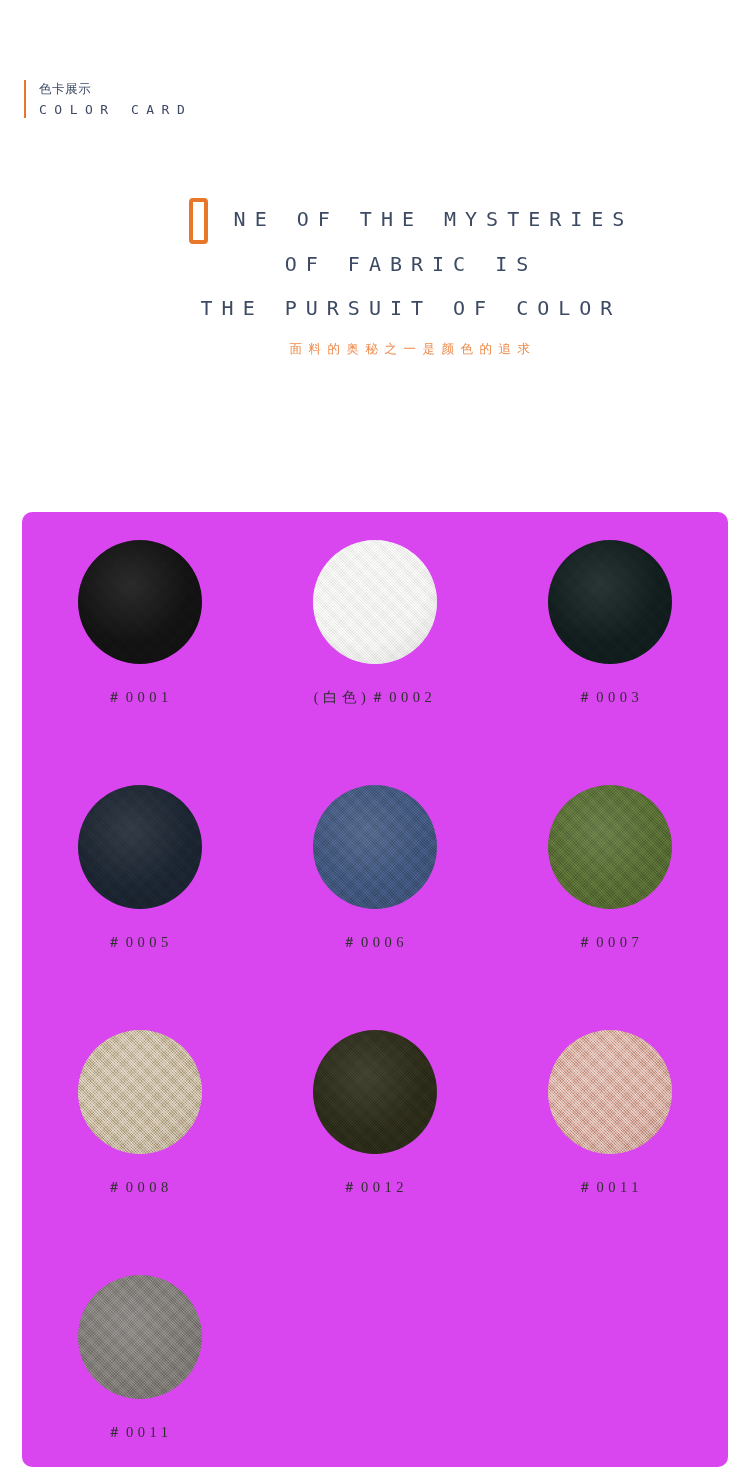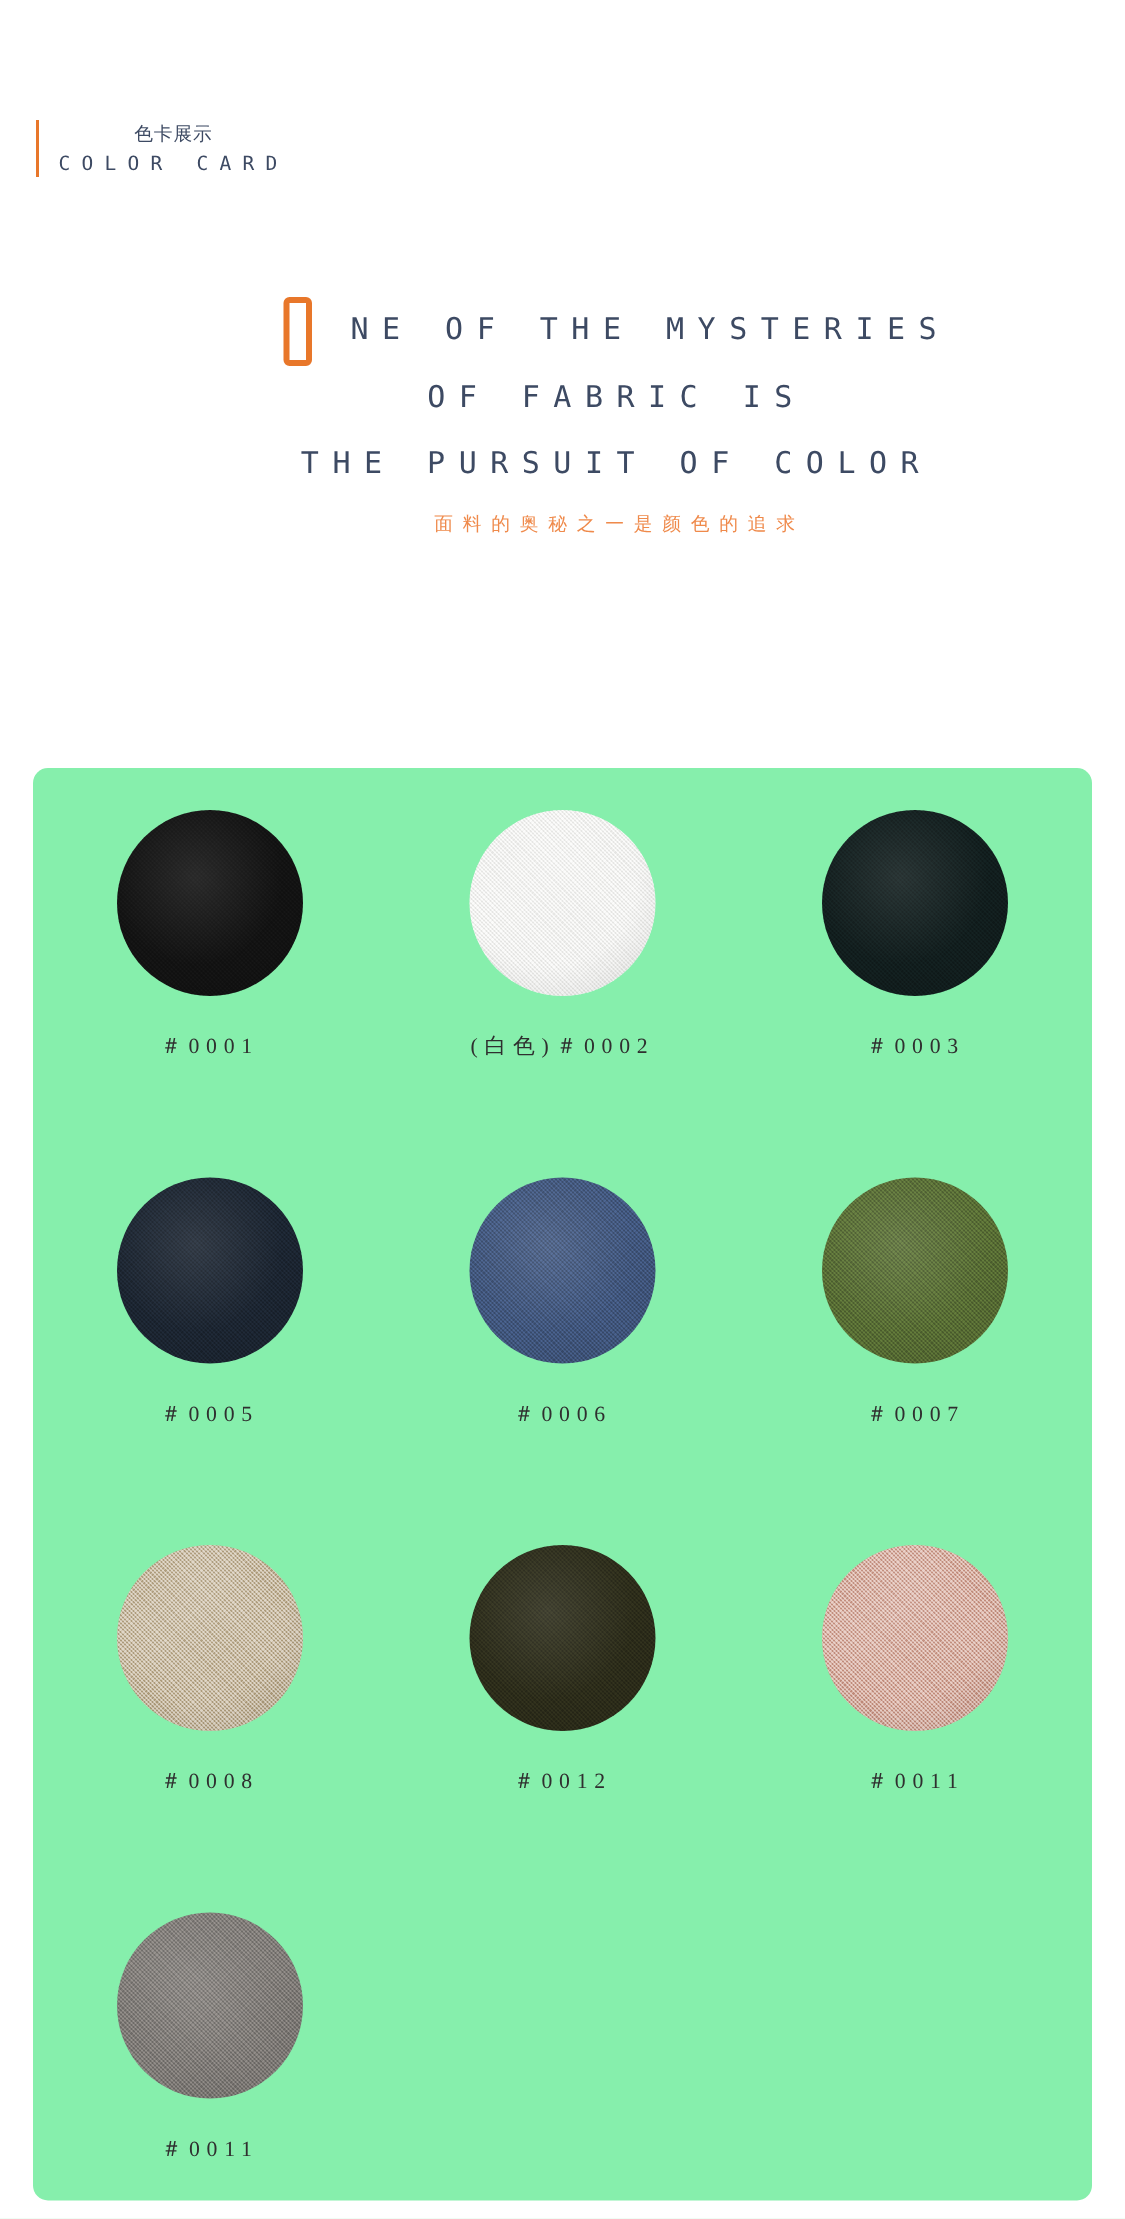--- a/index.html
+++ b/index.html
@@ -36,21 +36,20 @@
     flex-direction: column;
     justify-content: center;
   }
   .header-cn {
     font-family: "DejaVu Sans", sans-serif;
     font-size: 12.5px;
     color: #3d4a63;
     letter-spacing: 0.6px;
     line-height: 17px;
     margin-bottom: 4px;
-    text-align: center;
   }
   .header-en {
     font-family: "DejaVu Sans Mono", monospace;
     font-size: 13px;
     color: #3d4a63;
     letter-spacing: 7.5px;
     line-height: 17px;
     font-weight: 400;
   }
 
@@ -97,21 +96,21 @@
     padding-left: 4px;
   }
 
   
   .swatch-panel {
     position: absolute;
     left: 22px;
     top: 512px;
     width: 706px;
     height: 955px;
-    background: #86efac;
+    background: #d946ef;
     border-radius: 10px;
     padding: 28px 0 0 0;
   }
   .swatch-grid {
     display: grid;
     grid-template-columns: repeat(3, 1fr);
     row-gap: 0px;
   }
   .swatch-cell {
     height: 245px;

